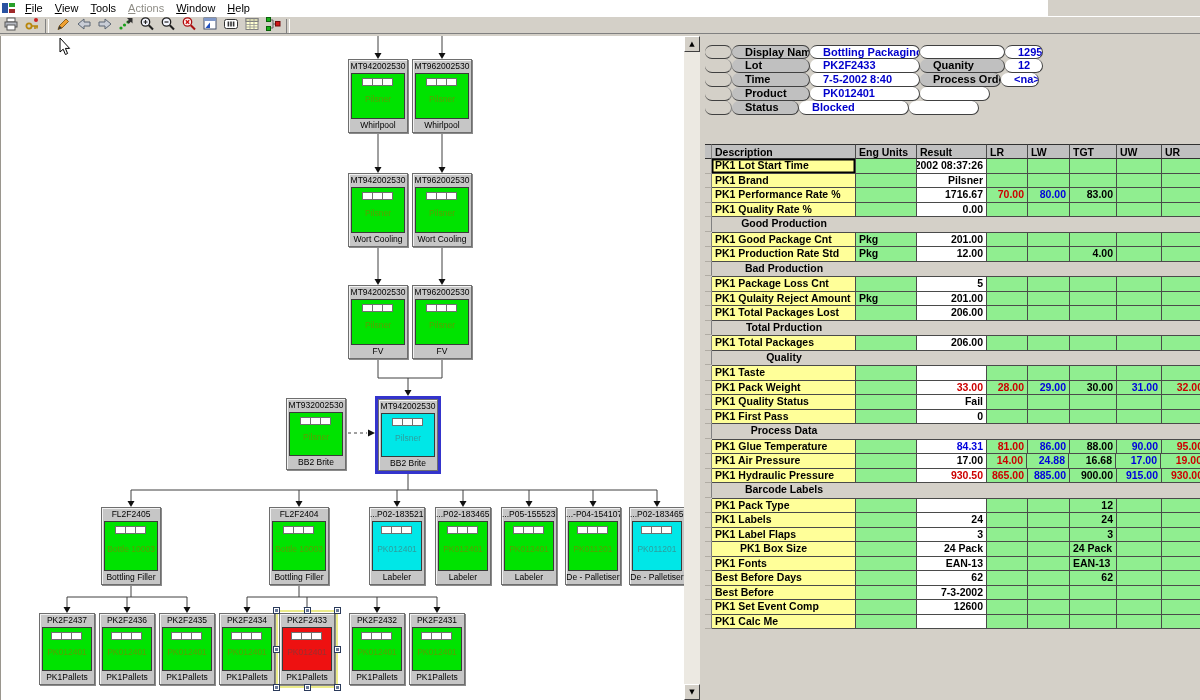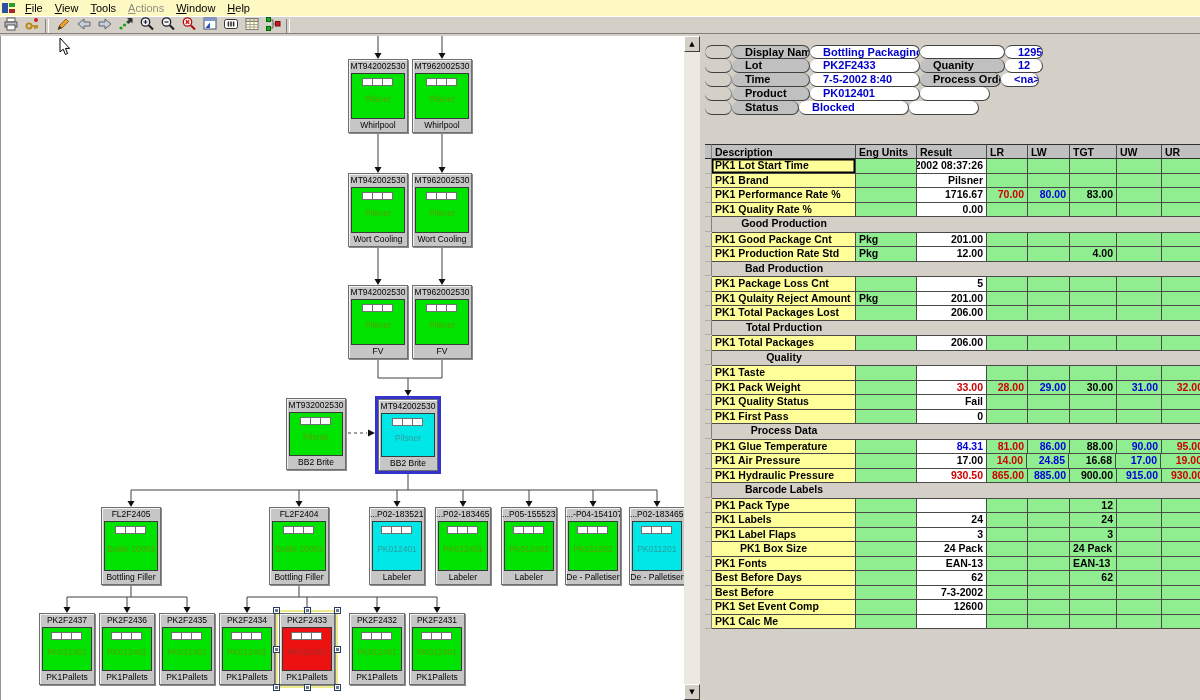--- a/index.html
+++ b/index.html
@@ -1,20 +1,20 @@
 <!DOCTYPE html>
 <html><head>
 <meta charset="utf-8">
 <style>
   html,body{margin:0;padding:0;width:1200px;height:700px;overflow:hidden;
     font-family:"Liberation Sans","DejaVu Sans",sans-serif;background:#d4d0c8;}
   .app{position:relative;width:1200px;height:700px;background:#d4d0c8;}
 
   
-  .menubar{position:absolute;left:0;top:0;width:1200px;height:16px;background:#fef9c3;
+  .menubar{position:absolute;left:0;top:0;width:1048px;height:16px;background:#ffffff;
     font-size:11px;color:#000;display:flex;align-items:center;}
   .appicon{width:14px;height:12px;margin:0 3px 0 2px;position:relative;}
   .appicon i{position:absolute;display:block;}
   .mitem{padding:1px 6px;white-space:nowrap;}
   .mitem.dis{color:#8f8d86;}
   .mitem u{text-decoration:underline;}
   .toolbar{position:absolute;left:0;top:16px;width:1200px;height:17px;background:#d4d0c8;
     border-top:1px solid #fff;display:flex;align-items:center;}
   .tbtn{width:21px;height:16px;display:flex;align-items:center;justify-content:center;}
   .tsep{width:2px;height:14px;border-left:1px solid #808080;border-right:1px solid #fff;margin:0 3px;}
@@ -832,21 +832,21 @@
           <div class="gc grhead" style="width: 7px;"></div>
           <div class="gc c-desc" style="width: 144px;">PK1 Air Pressure</div>
           <div class="gc c-eng" style="width: 61px;"></div>
           <div class="gc c-res" style="width: 70px;">
             <span class="rspan" style="color: rgb(0, 0, 0);">17.00</span>
           </div>
           <div class="gc c-m" style="width: 26px; padding-left: 36px;">
             <span class="rspan" style="color: rgb(204, 0, 0);">14.00</span>
           </div>
           <div class="gc c-m" style="width: 42px;">
-            <span class="rspan" style="color: rgb(0, 0, 221);">24.85</span>
+            <span class="rspan" style="color: rgb(0, 0, 221);">24.88</span>
           </div>
           <div class="gc c-m" style="width: 47px;">
             <span class="rspan" style="color: rgb(0, 0, 0);">16.68</span>
           </div>
           <div class="gc c-m" style="width: 45px;">
             <span class="rspan" style="color: rgb(0, 0, 221);">17.00</span>
           </div>
           <div class="gc c-m" style="width: 45px;">
             <span class="rspan" style="color: rgb(204, 0, 0);">19.00</span>
           </div>

